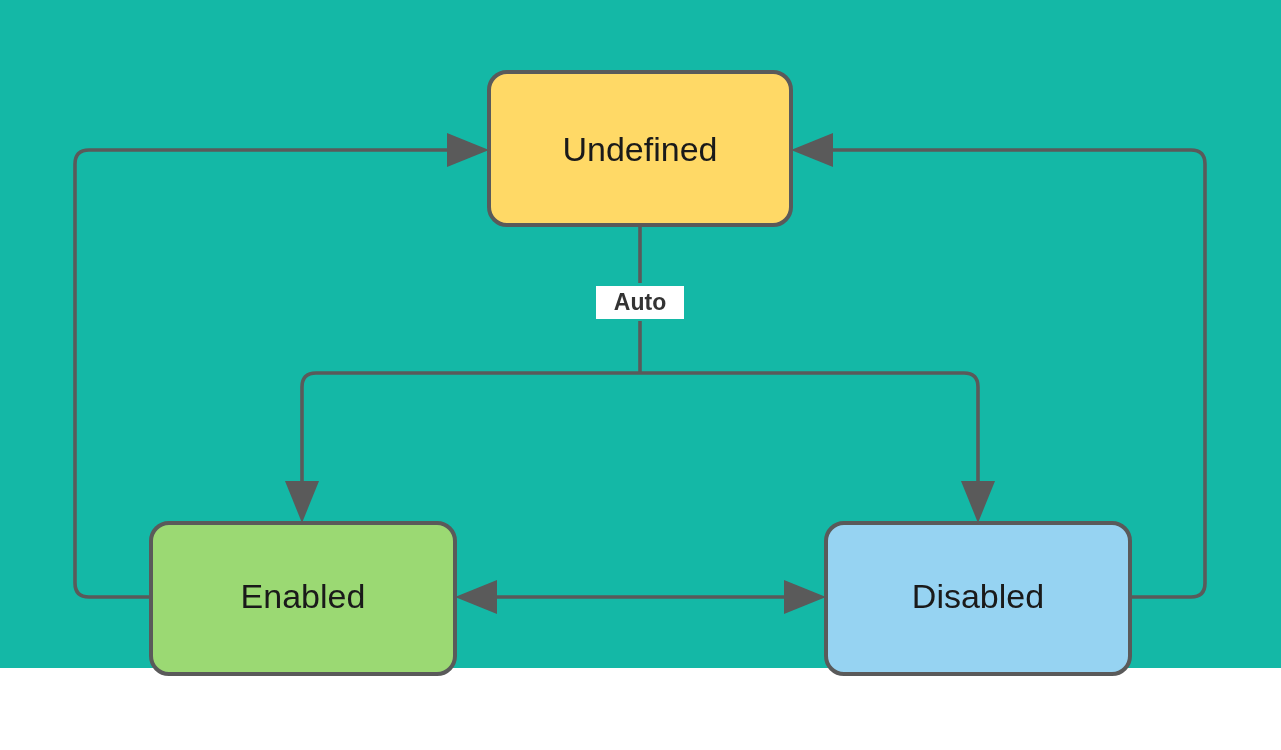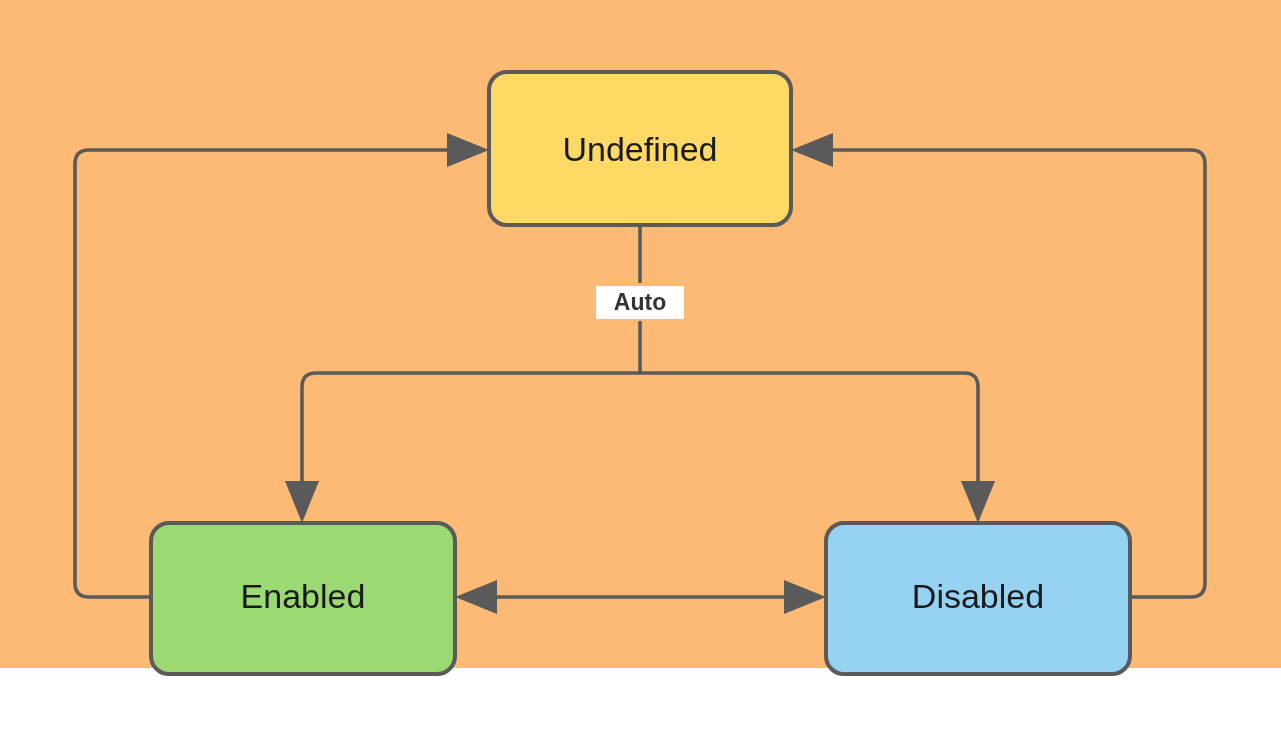--- a/index.html
+++ b/index.html
@@ -10,21 +10,21 @@
   body {
     width: 1281px;
     height: 750px;
     font-family: "Liberation Sans", sans-serif;
     overflow: hidden;
   }
   #diagram-root {
     position: relative;
     width: 1281px;
     height: 668px;
-    background: #fdba74;
+    background: #14b8a6;
   }
   #diagram-svg {
     position: absolute;
     top: 0;
     left: 0;
     width: 1281px;
     height: 750px;
     display: block;
   }
   .node-label {

